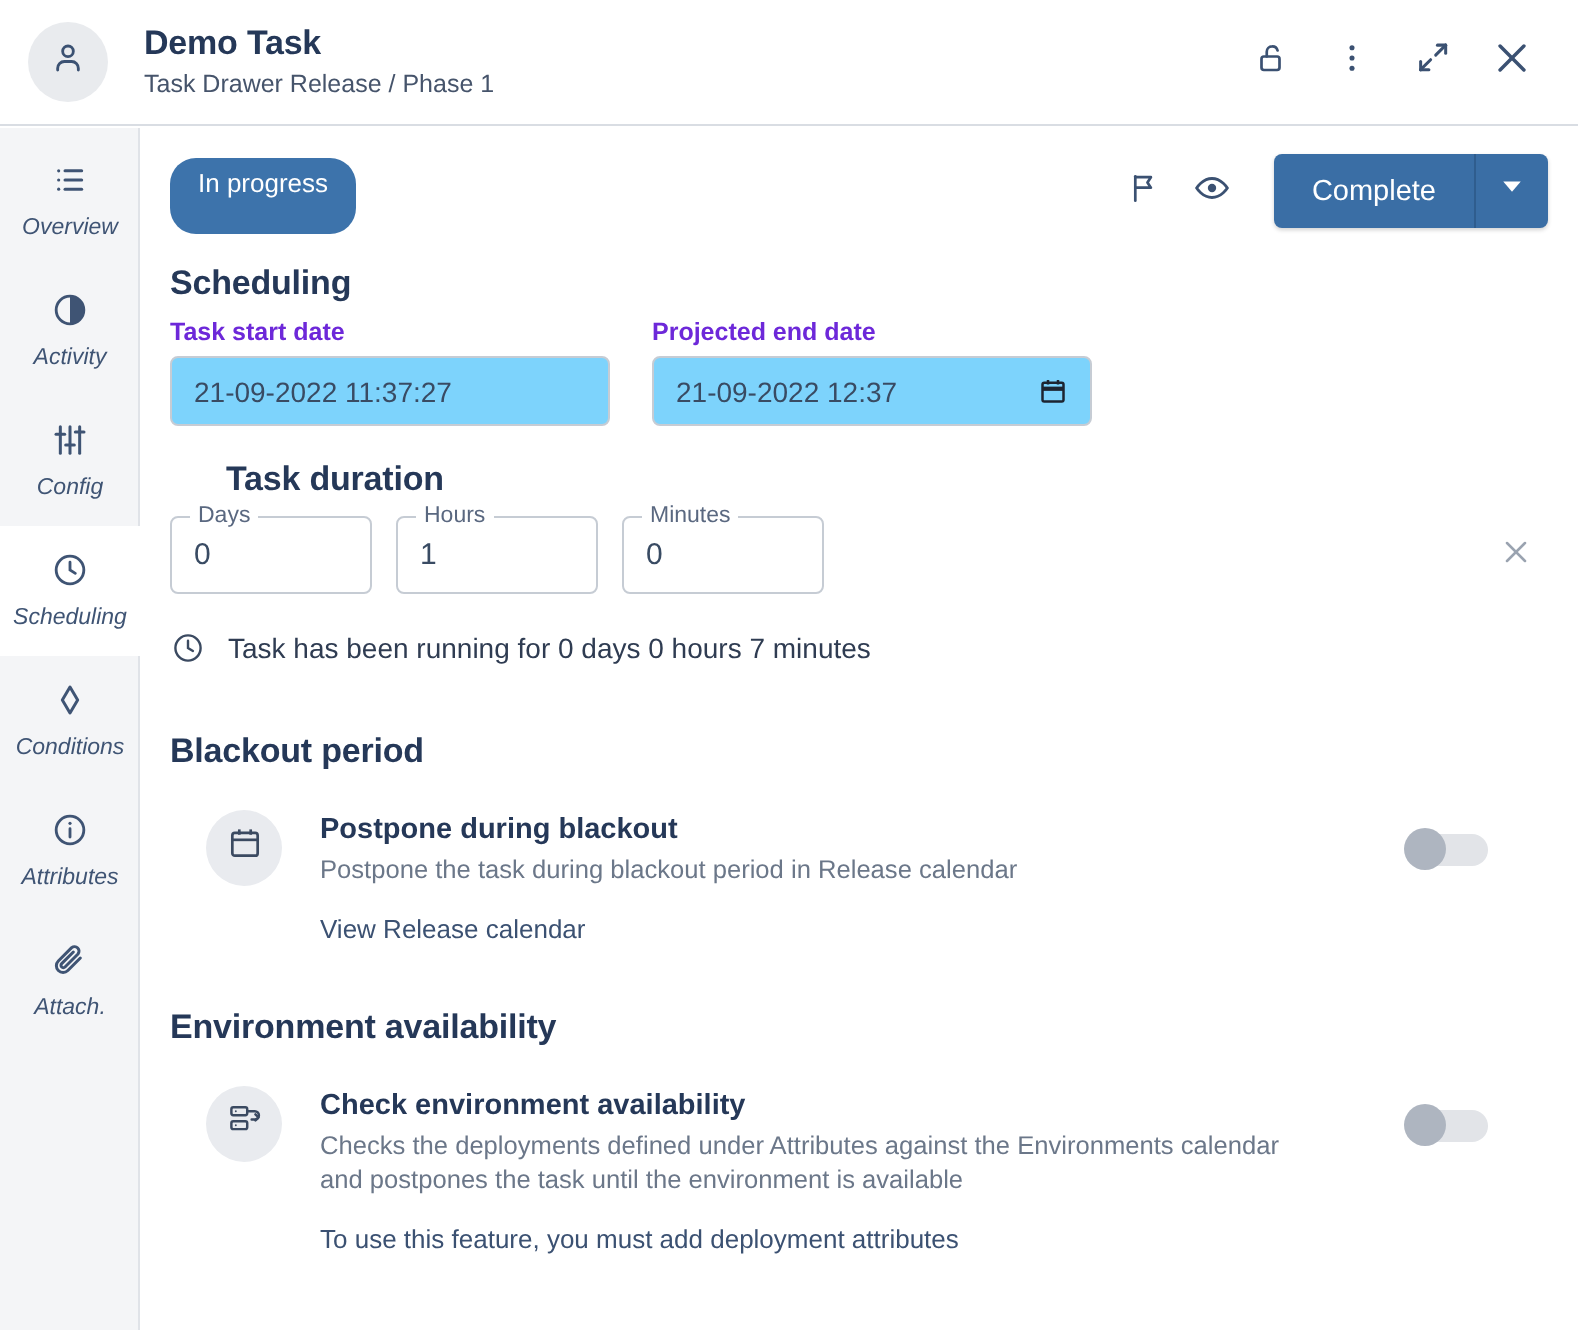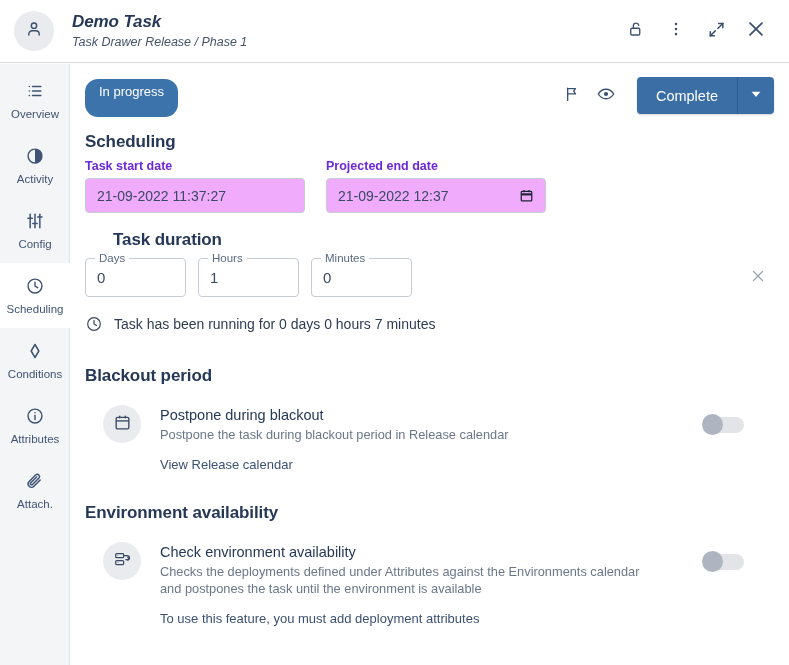--- a/index.html
+++ b/index.html
@@ -17,21 +17,21 @@
     background: #ffffff;
     overflow: hidden;
   }
 
   
   .header {
     position: absolute; left: 0; top: 0;
     width: 789px; height: 63px;
     background: #ffffff;
     border-bottom: 1px solid #d9dde3;
-    display: flex; align-items: center; font-style: italic;
+    display: flex; align-items: center;
   }
   .avatar {
     width: 40px; height: 40px; border-radius: 50%;
     background: #e9ebee;
     margin-left: 14px;
     display: flex; align-items: center; justify-content: center;
     flex: none;
   }
   .header-titles {
     margin-left: 18px;
@@ -64,21 +64,21 @@
   }
   .side-item {
     width: 70px; height: 65px;
     display: flex; flex-direction: column;
     align-items: center; justify-content: center;
     gap: 3px; cursor: pointer;
     color: #3f5474;
   }
   .side-item .slabel {
     font-size: 11.5px; color: #3f5474; line-height: 13px;
-    text-align: center; white-space: nowrap;
+    text-align: center; white-space: nowrap; font-style: italic;
   }
   .side-item.active {
     background: #ffffff;
   }
   .side-spacer-1 { height: 4px; }
 
   
   .content {
     position: absolute; left: 71px; top: 64px;
     width: 718px; height: 601px;
@@ -133,21 +133,21 @@
     margin: 0 0 7px 0; letter-spacing: -0.1px;
   }
   .field-label {
     font-size: 12.5px; font-weight: bold; color: #6d28d9;
     margin-bottom: 5px;
   }
   .row-dates { display: flex; gap: 21px; margin-top: 4px; }
   .date-col { width: 220px; }
   .input-box {
     height: 35px; border: 1px solid #c6ccd4; border-radius: 4px;
-    background: #f0abfc;
+    background: #7dd3fc;
     display: flex; align-items: center;
     padding: 0 11px;
     font-size: 14px; color: #394b63;
     cursor: text;
   }
   .input-box .val { flex: 1 1 auto; }
   .cal-ico { color: #1d2430; display: flex; align-items: center; }
 
   .dur-head { margin-top: 17px; margin-left: 28px; }
   .row-dur { display: flex; gap: 12px; position: relative; margin-top: 8px; }
@@ -186,21 +186,21 @@
     margin-top: 19px; position: relative;
   }
   .feature-ico {
     width: 38px; height: 38px; border-radius: 50%;
     background: #e9ebef; flex: none;
     display: flex; align-items: center; justify-content: center;
     margin-left: 18px;
   }
   .feature-text { margin-left: 19px; flex: 1 1 auto; padding-top: 1px; }
   .feature-title {
-    font-size: 14.5px; font-weight: normal; color: #253858; line-height: 18px;
+    font-size: 14.5px; font-weight: bold; color: #253858; line-height: 18px;
   }
   .feature-desc {
     font-size: 12.8px; color: #6b7789; line-height: 17px; margin-top: 2px;
     max-width: 480px;
   }
   .feature-link {
     display: inline-block; margin-top: 14px;
     font-size: 13px; color: #3b5172;
     cursor: pointer;
   }

